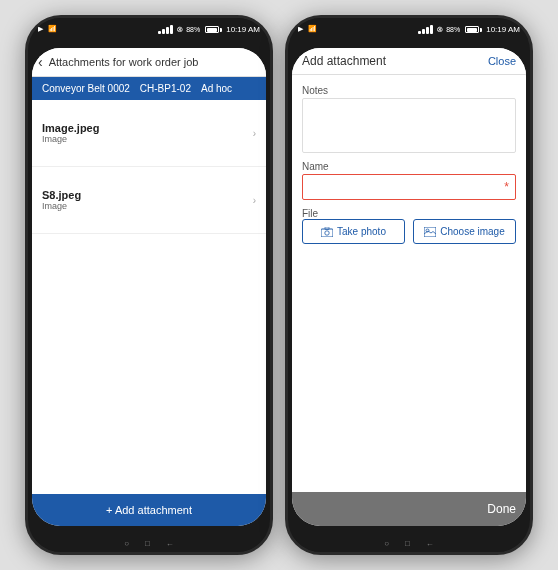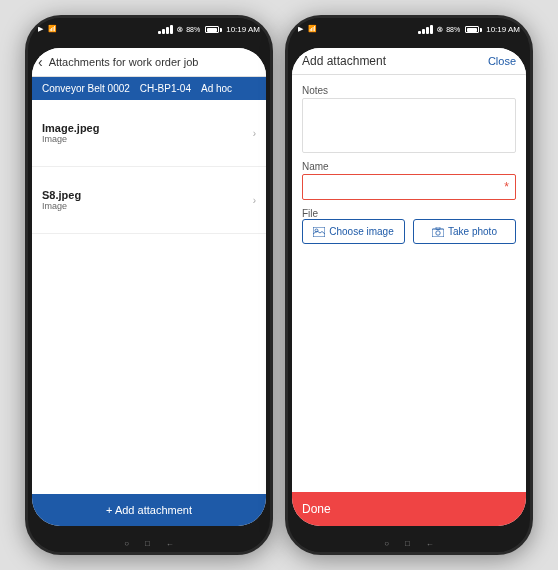--- a/index.html
+++ b/index.html
@@ -236,25 +236,25 @@
       border-radius: 3px;
       padding: 6px 4px;
       font-size: 10px;
       display: flex;
       align-items: center;
       justify-content: center;
       gap: 4px;
       cursor: pointer;
     }
     .done-btn {
-      background: #ef4444;
+      background: #737373;
       color: #fff;
       border: none;
       padding: 10px;
-      text-align: left;
+      text-align: right;
       font-size: 12px;
       cursor: pointer;
       flex-shrink: 0;
     }
     
     .phone-bottom {
       background: #1a1a1a;
       height: 18px;
       display: flex;
       align-items: center;
@@ -312,21 +312,21 @@
 
     <div class="phone-inner">
 
       <div class="nav-header">
         <span class="back-arrow">‹</span>
         <span class="nav-title">Attachments for work order job</span>
       </div>
 
       <div class="info-bar">
         <span class="info-item">Conveyor Belt 0002</span>
-        <span class="info-item">CH-BP1-04</span>
+        <span class="info-item">CH-BP1-02</span>
         <span class="info-item">Ad hoc</span>
       </div>
 
       <div class="list-area">
         <div class="list-item">
           <div>
             <div class="list-item-title">Image.jpeg</div>
             <div class="list-item-sub">Image</div>
           </div>
           <span class="chevron">›</span>
@@ -393,36 +393,36 @@
           <div class="form-label">Name</div>
           <div class="form-input">
             <input type="text" style="border: none; outline: none; font-size: 11px; width: calc(100% - 16px); height: 100%; background: transparent;">
             <span class="required-star">*</span>
           </div>
         </div>
 
         <div>
           <div class="file-section-label">File</div>
           <div class="file-buttons">
+            <button class="file-btn">
+              <svg width="12" height="10" viewBox="0 0 12 10">
+                <rect x="0" y="2" width="12" height="8" rx="1" fill="none" stroke="#1e5aa8" stroke-width="1"></rect>
+                <circle cx="6" cy="6" r="2.2" fill="none" stroke="#1e5aa8" stroke-width="0.8"></circle>
+                <rect x="4" y="0" width="4" height="2.5" rx="0.5" fill="none" stroke="#1e5aa8" stroke-width="0.7"></rect>
+              </svg>
+              <span>Take photo</span>
+            </button>
             <button class="file-btn">
               <svg width="12" height="10" viewBox="0 0 12 10">
                 <rect x="0" y="0" width="12" height="10" rx="1" fill="none" stroke="#1e5aa8" stroke-width="1"></rect>
                 <circle cx="3.5" cy="3.5" r="1.5" fill="none" stroke="#1e5aa8" stroke-width="0.8"></circle>
                 <polyline points="0,7 4,4 7,6 9,4.5 12,7" fill="none" stroke="#1e5aa8" stroke-width="0.8"></polyline>
               </svg>
               <span>Choose image</span>
             </button>
-            <button class="file-btn">
-              <svg width="12" height="10" viewBox="0 0 12 10">
-                <rect x="0" y="2" width="12" height="8" rx="1" fill="none" stroke="#1e5aa8" stroke-width="1"></rect>
-                <circle cx="6" cy="6" r="2.2" fill="none" stroke="#1e5aa8" stroke-width="0.8"></circle>
-                <rect x="4" y="0" width="4" height="2.5" rx="0.5" fill="none" stroke="#1e5aa8" stroke-width="0.7"></rect>
-              </svg>
-              <span>Take photo</span>
-            </button>
           </div>
         </div>
       </div>
 
       <div class="done-btn">Done</div>
     </div>
 
     <div class="phone-bottom">
       <div class="home-indicator">
         <span style="font-size:8px;color:#888;">○</span>

